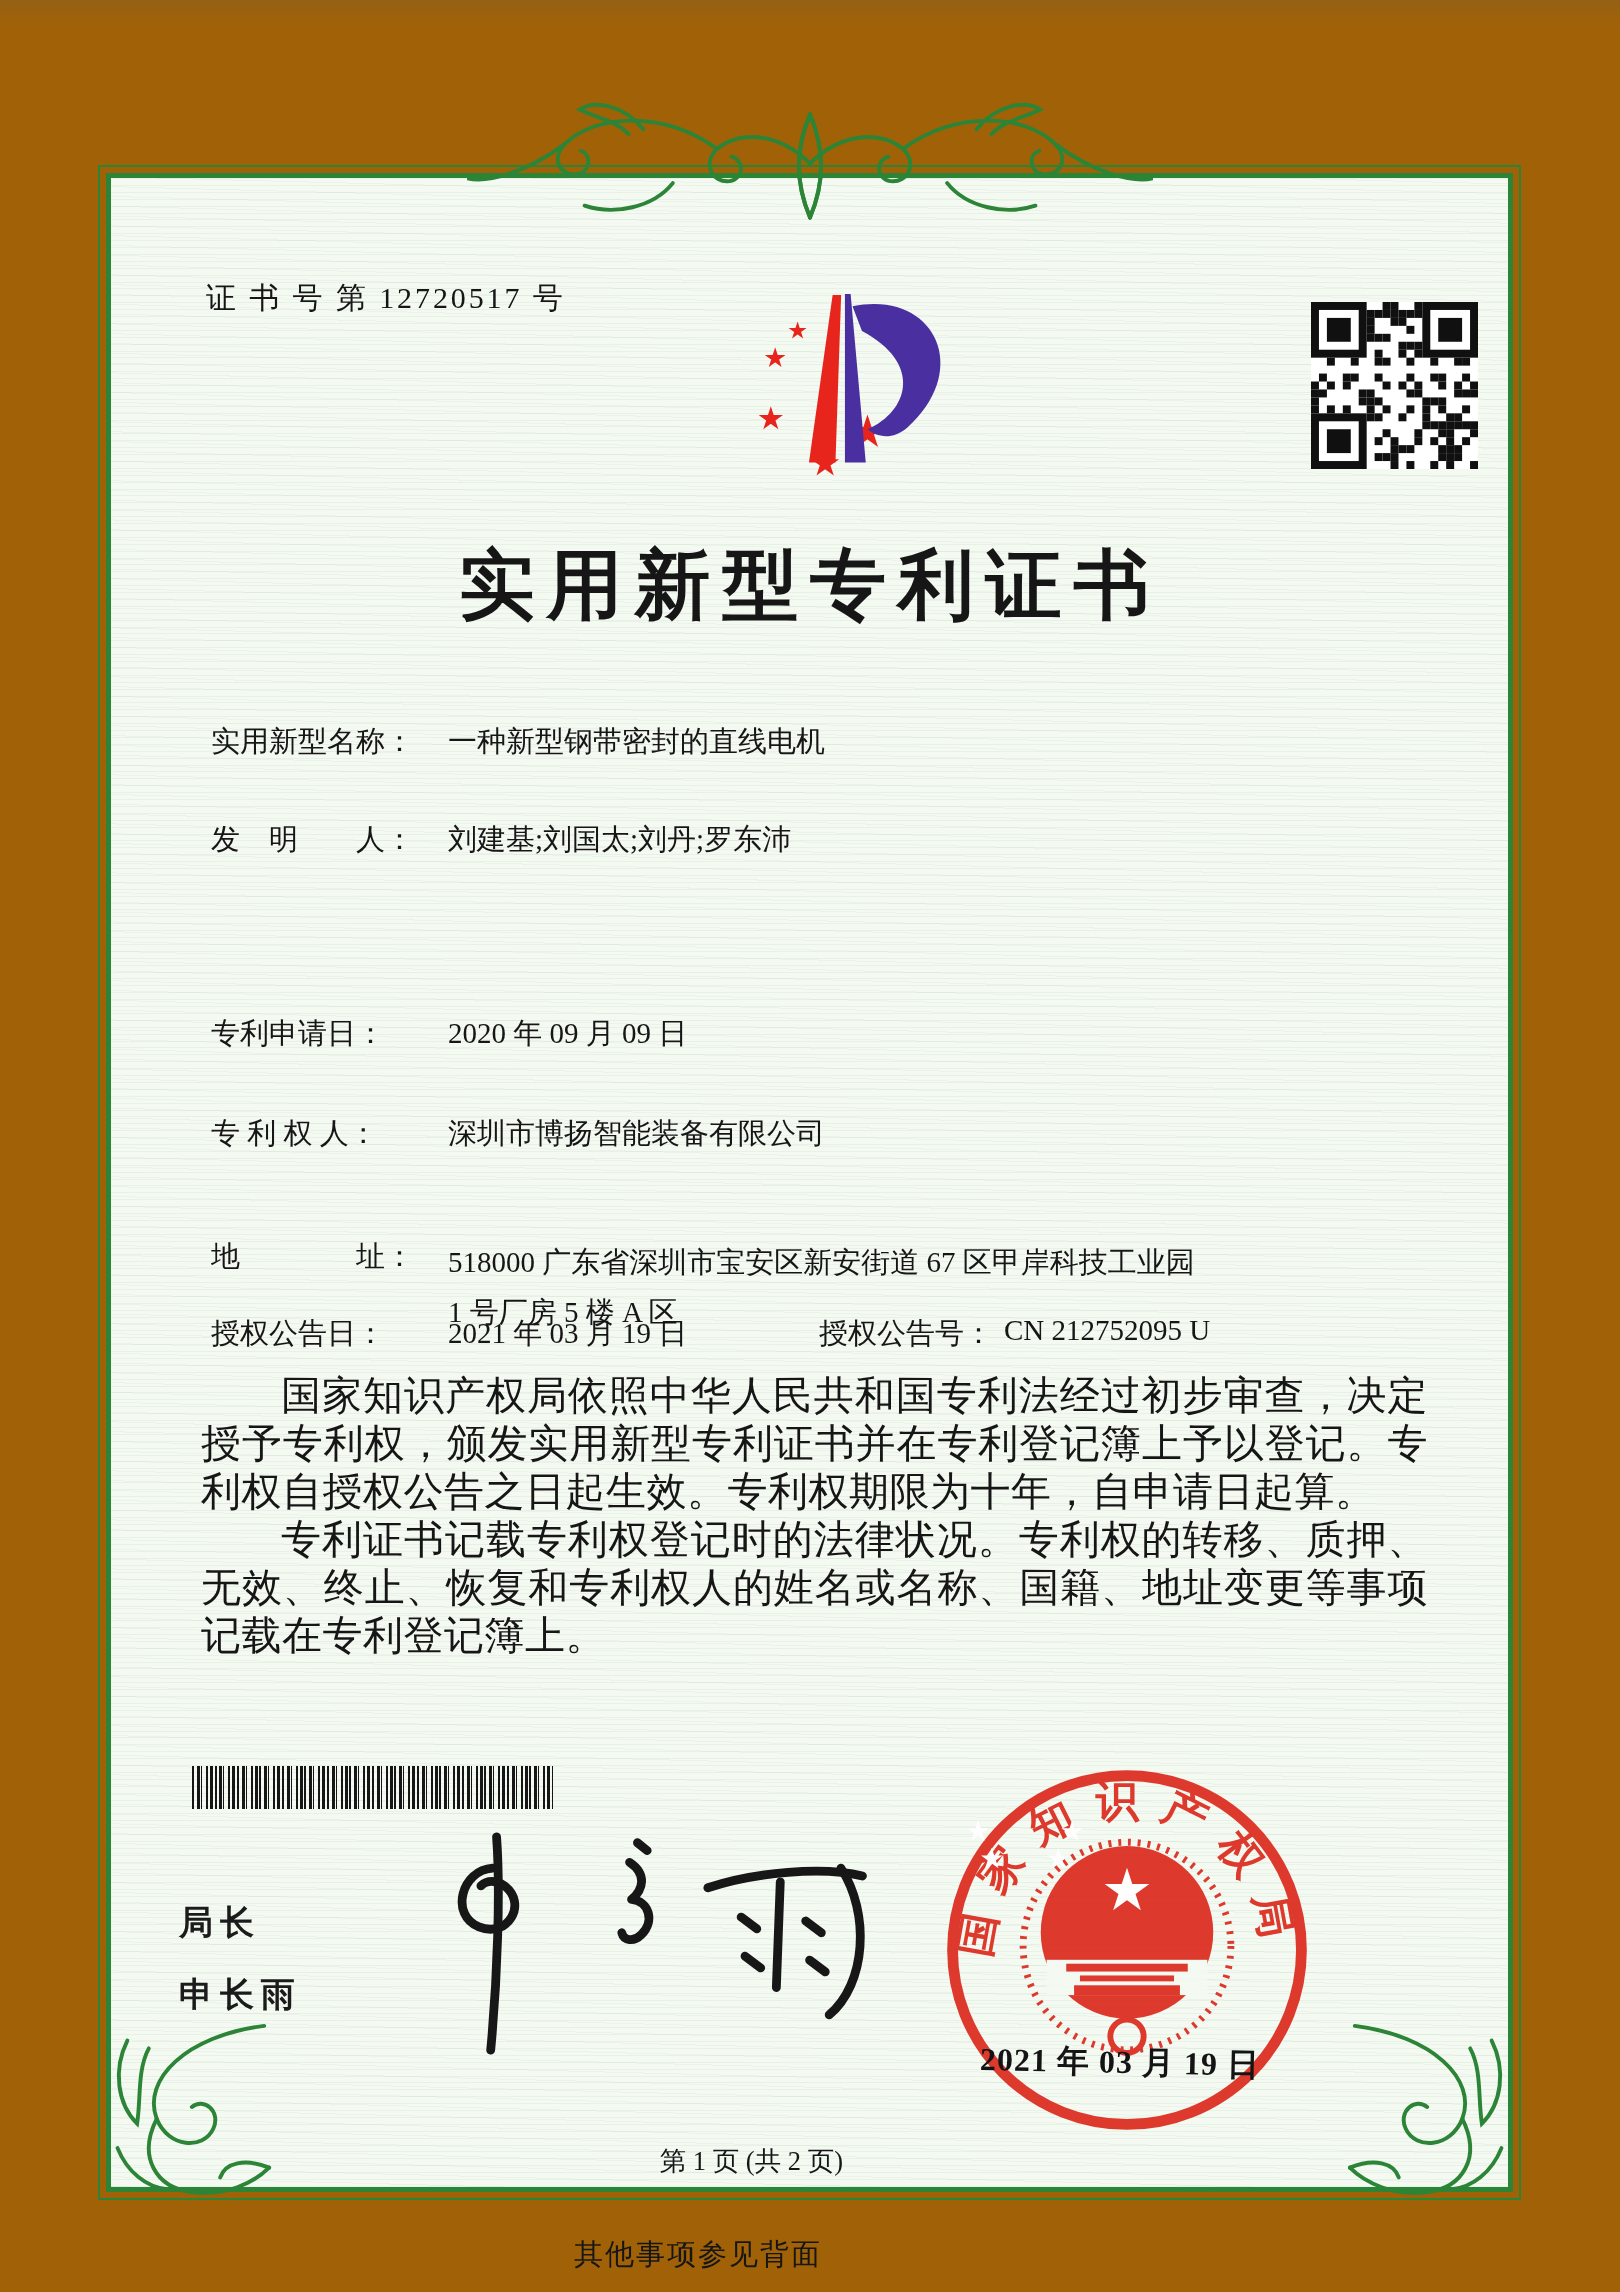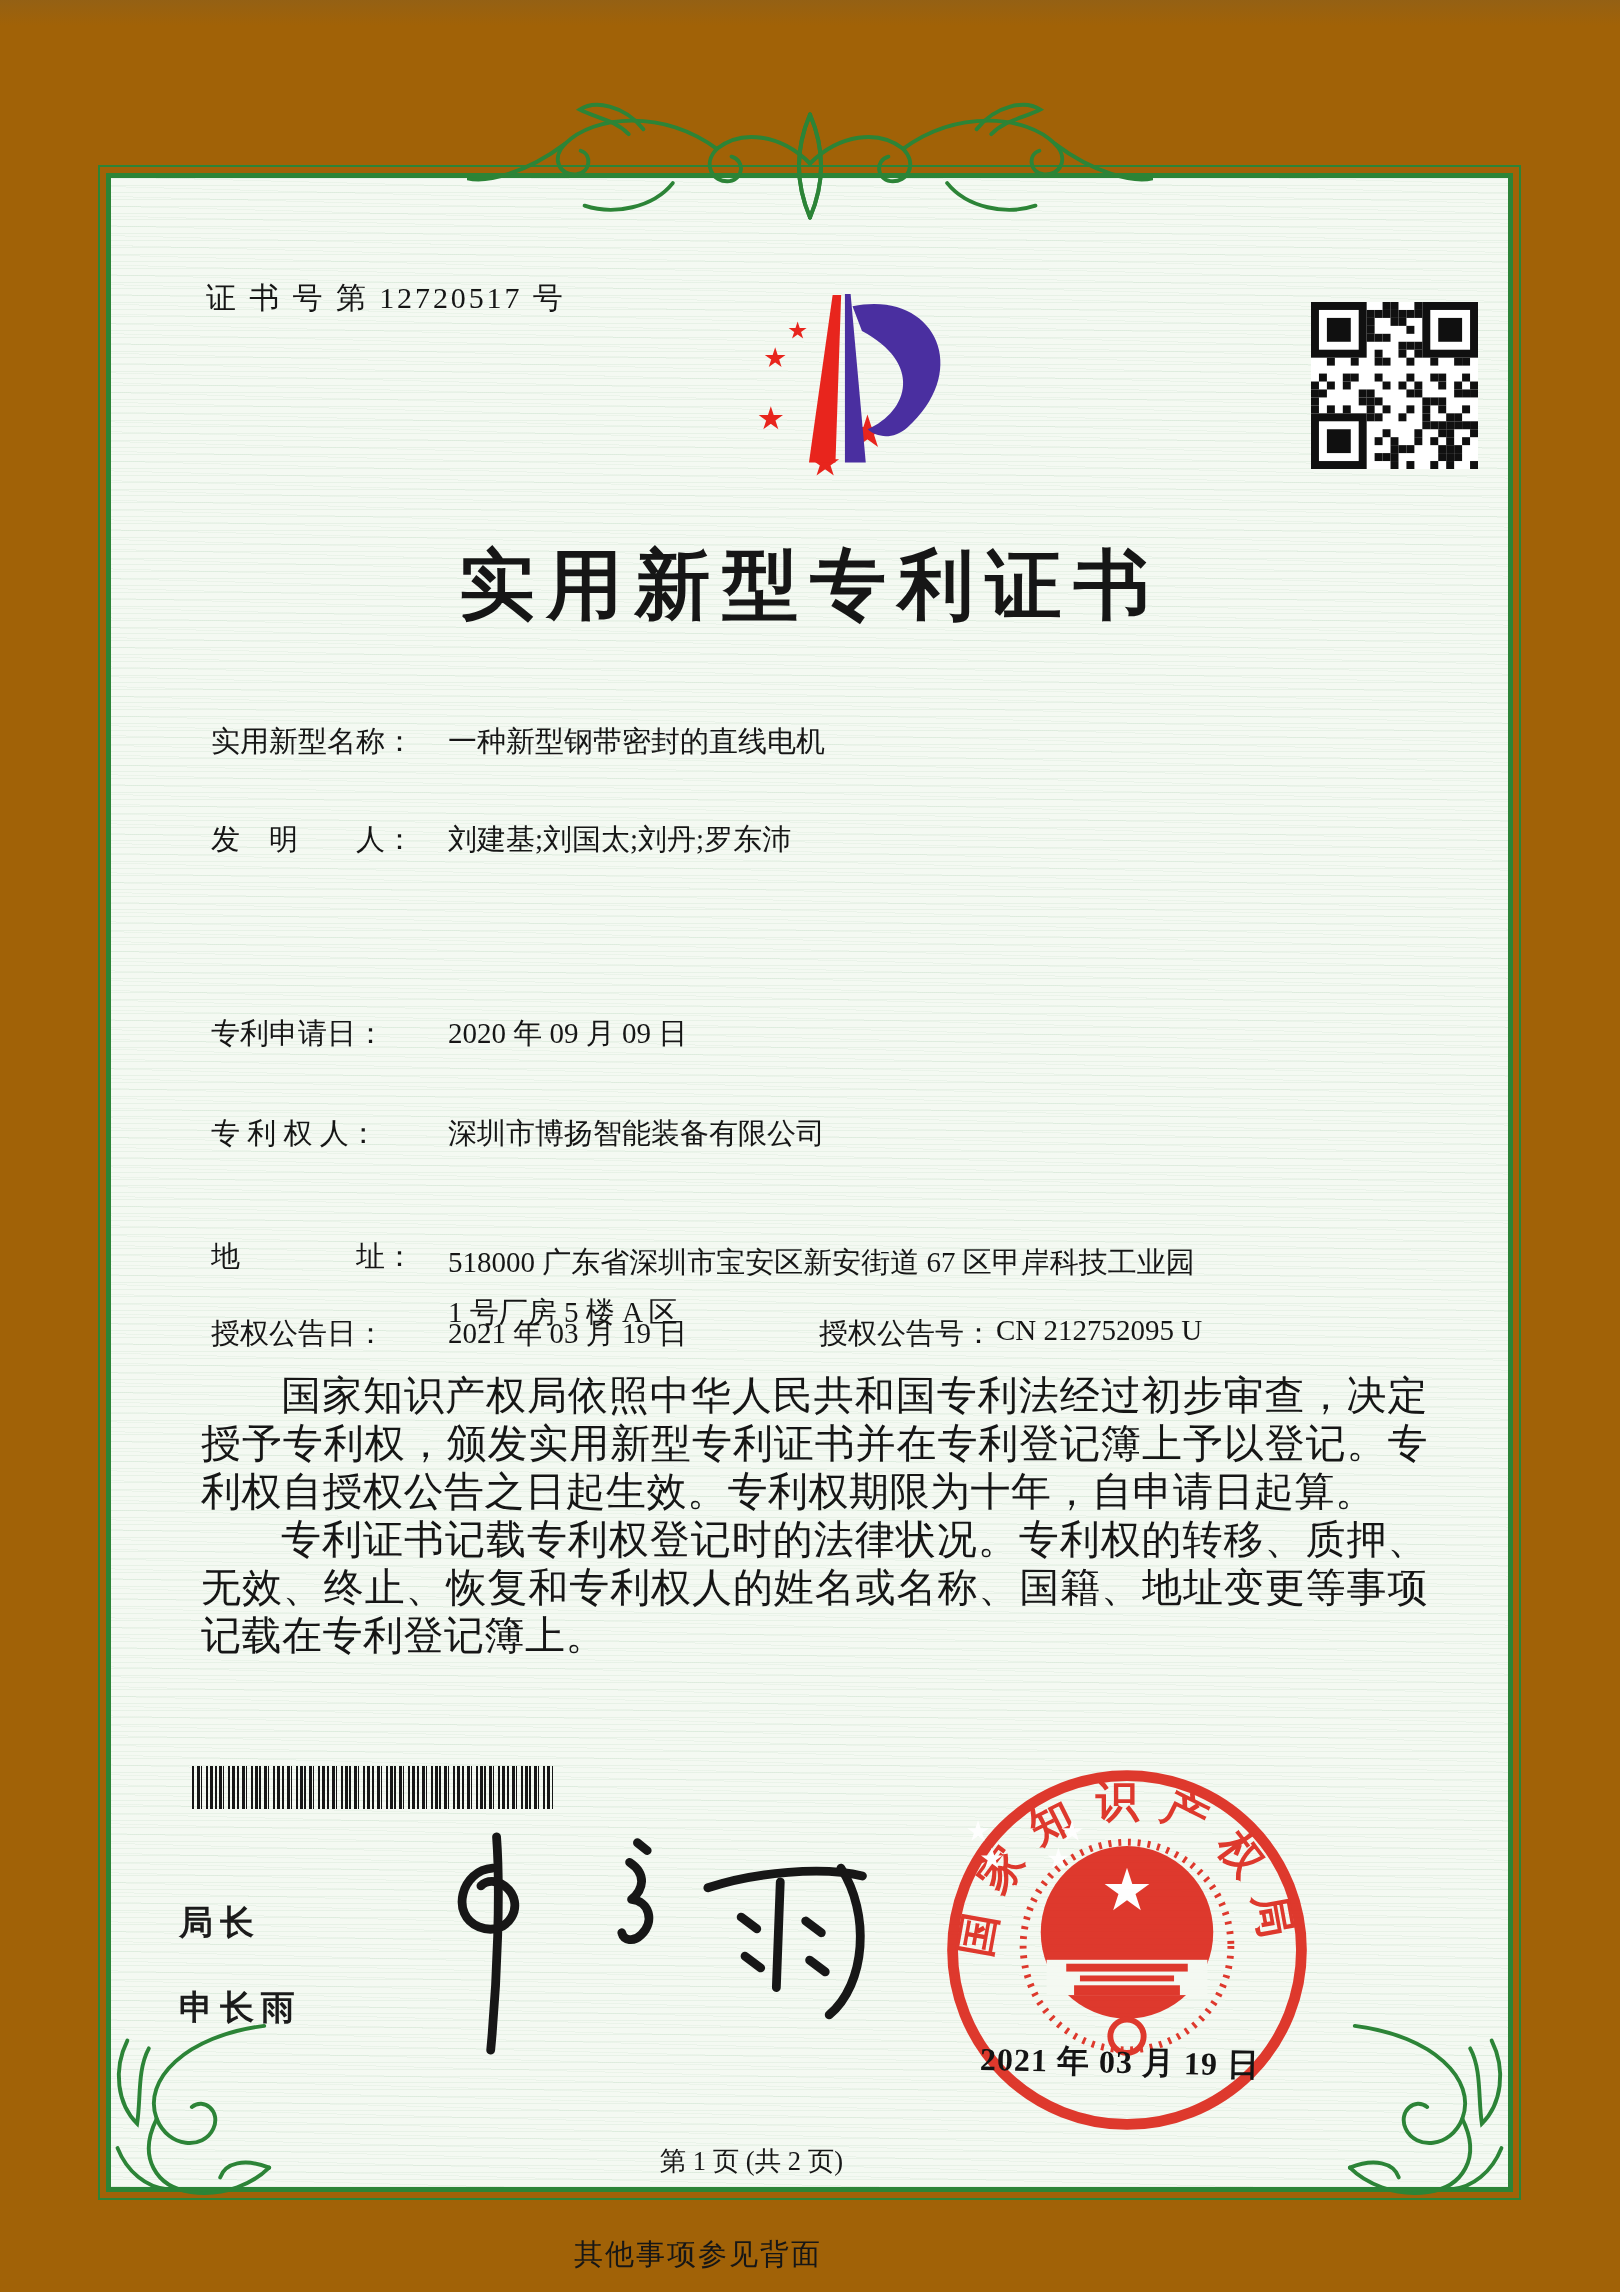--- a/index.html
+++ b/index.html
@@ -47,21 +47,21 @@
   
   .fields{position:absolute;left:211px;top:714px;width:1225px;height:686px;font-size:29px;}
   .frow{position:absolute;left:0;white-space:normal;}
   .frow.r0{top:7.8px;}  .frow.r1{top:106px;} .frow.r2{top:204px;}
   .frow.r3{top:300px;}.frow.r4{top:400px;} .frow.r5{top:523px;}
   .frow.r6{top:600px;width:1225px;}
   .f-label{display:inline-block;min-width:237px;white-space:pre;vertical-align:top;}
   .f-value{display:inline-block;vertical-align:top;white-space:pre-wrap;}
   .frow.r5 .f-value{width:755px;line-height:50px;white-space:normal;}
   .f-group2{position:absolute;left:608px;top:0;white-space:pre;}
-  .f-group2 .f-label{min-width:0;margin-right:3px;}
+  .f-group2 .f-label{min-width:0;margin-right:11px;}
   
   .paras{position:absolute;left:201px;top:1372px;width:1227px;}
   .paras p{
     margin:0;font-size:40px;line-height:48px;text-indent:2em;
     text-align:justify;letter-spacing:0.5px;
   }
   
   .barcode{
     position:absolute;left:192px;top:1766px;width:361px;height:43px;
     background:repeating-linear-gradient(90deg,
@@ -69,21 +69,21 @@
       #161616 4.9px 7.8px, rgba(0,0,0,0) 7.8px 8.8px,
       #161616 8.8px 9.8px, rgba(0,0,0,0) 9.8px 13.7px,
       #161616 13.7px 15.7px, rgba(0,0,0,0) 15.7px 17.6px,
       #161616 17.6px 20.6px, rgba(0,0,0,0) 20.6px 22.5px);
   }
   .sig-block{
     position:absolute;left:179px;top:1900px;
     font-family:"Liberation Sans", sans-serif;font-weight:700;
     font-size:34px;letter-spacing:6.9px;color:#1b1b1b;
   }
-  .sig-block .name{display:block;margin-top:39px;}
+  .sig-block .name{display:block;margin-top:26px;}
   .sig-script{position:absolute;left:402px;top:1831px;width:510px;height:225px;}
   .sig-script path{stroke:#171717;stroke-width:9;fill:none;stroke-linecap:round;stroke-linejoin:round;}
   .seal{position:absolute;left:931px;top:1754px;width:392px;height:392px;opacity:.93;}
   .seal-date{
     position:absolute;left:980px;top:2041px;width:294px;
     font-size:32px;font-weight:700;letter-spacing:1px;white-space:pre;
     transform:rotate(1.2deg);color:#141414;
   }
   .page-no{position:absolute;left:529px;top:2143px;width:314px;text-align:right;font-size:26.5px;white-space:pre;}
   .back-note{position:absolute;left:574px;top:2235px;font-size:29px;letter-spacing:2px;white-space:pre;}

